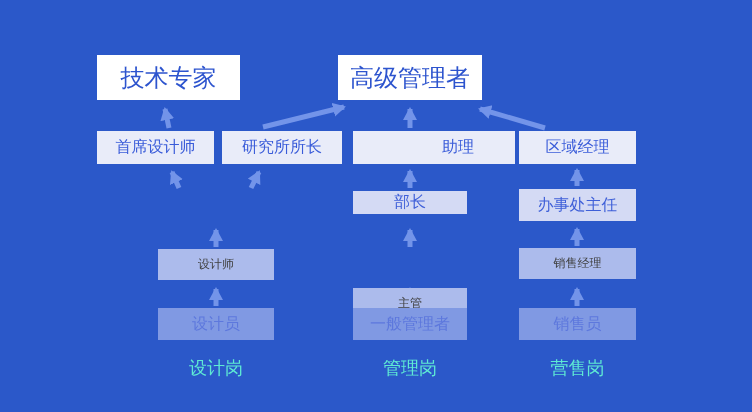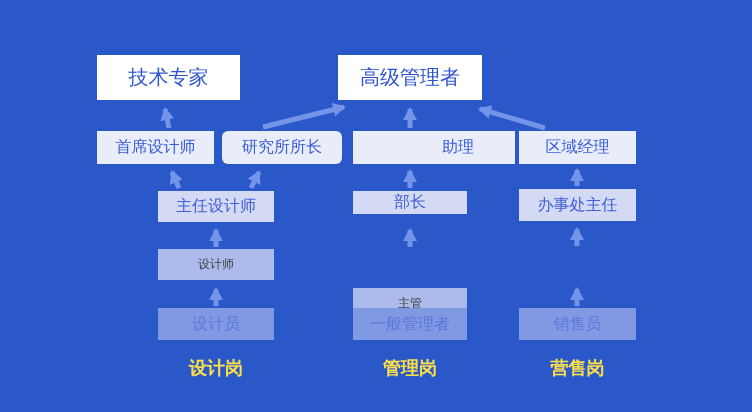--- a/index.html
+++ b/index.html
@@ -9,29 +9,29 @@
     width:752px;height:412px;
     background:#2B58C9;
     overflow:hidden;
   }
   .arrows{position:absolute;left:0;top:0;z-index:1;}
   .node{
     position:absolute;z-index:2;
     display:flex;align-items:center;justify-content:center;
     white-space:nowrap;
   }
-  .lv5{background:#FFFFFF;color:#2D54CE;font-size:20px;}
+  .lv5{background:#FFFFFF;color:#2D54CE;font-size:24px;}
   .lv4{background:#E9ECF9;color:#3A5CD9;font-size:16px;}
   .lv3{background:#D4DAF4;color:#3E5FD8;font-size:16px;}
   .lv2{background:#ACBBEC;color:#404040;font-size:12px;}
   .lv1{background:#8099E3;color:#5D78DD;font-size:16px;}
   .col-label{
     position:absolute;z-index:2;
     display:flex;align-items:center;justify-content:center;
-    color:#fde047;font-size:18px;white-space:nowrap;font-weight:bold;
+    color:#5eead4;font-size:18px;white-space:nowrap;
   }
 </style>
 </head>
 <body>
 
 <div class="screen">
 
   <svg class="arrows" width="752" height="412" viewBox="0 0 752 412">
     <defs>
       <marker id="ah" markerUnits="userSpaceOnUse" markerWidth="18" markerHeight="16" refX="11" refY="7" orient="auto">
@@ -53,30 +53,30 @@
       <line x1="577" y1="246" x2="577" y2="229"></line>
       <line x1="577" y1="186" x2="577" y2="170"></line>
       <line x1="545" y1="128" x2="480" y2="109"></line>
     </g>
   </svg>
 
   <div class="node lv5" style="left:97px;top:55px;width:143px;height:45px;">技术专家</div>
   <div class="node lv5" style="left:338px;top:55px;width:144px;height:45px;text-align:right;">高级管理者</div>
 
   <div class="node lv4" style="left:97px;top:131px;width:117px;height:33px;">首席设计师</div>
-  <div class="node lv4" style="left:222px;top:131px;width:120px;height:33px;border-radius:6px;">研究所所长</div>
+  <div class="node lv4" style="left:222px;top:131px;width:120px;height:33px;">研究所所长</div>
   <div class="node lv4" style="left:353px;top:131px;width:114px;height:33px;padding-left:48px;">助理</div>
   <div class="node lv4" style="left:519px;top:131px;width:117px;height:33px;">区域经理</div>
 
-  <div class="node lv3" style="left:158px;top:191px;width:116px;height:31px;">主任设计师</div>
   <div class="node lv3" style="left:353px;top:191px;width:114px;height:23px;">部长</div>
   <div class="node lv3" style="left:519px;top:189px;width:117px;height:32px;">办事处主任</div>
 
   <div class="node lv2" style="left:158px;top:249px;width:116px;height:31px;">设计师</div>
   <div class="node lv2" style="left:353px;top:249px;width:114px;height:31px;margin-top:39px;">主管</div>
+  <div class="node lv2" style="left:519px;top:248px;width:117px;height:31px;">销售经理</div>
 
   <div class="node lv1" style="left:353px;top:308px;width:114px;height:32px;">一般管理者</div>
   <div class="node lv1" style="left:158px;top:308px;width:116px;height:32px;">设计员</div>
   <div class="node lv1" style="left:519px;top:308px;width:117px;height:32px;">销售员</div>
 
   <div class="col-label" style="left:158px;top:356px;width:116px;height:24px;">设计岗</div>
   <div class="col-label" style="left:353px;top:356px;width:114px;height:24px;">管理岗</div>
   <div class="col-label" style="left:519px;top:356px;width:117px;height:24px;">营售岗</div>
 
 </div>

